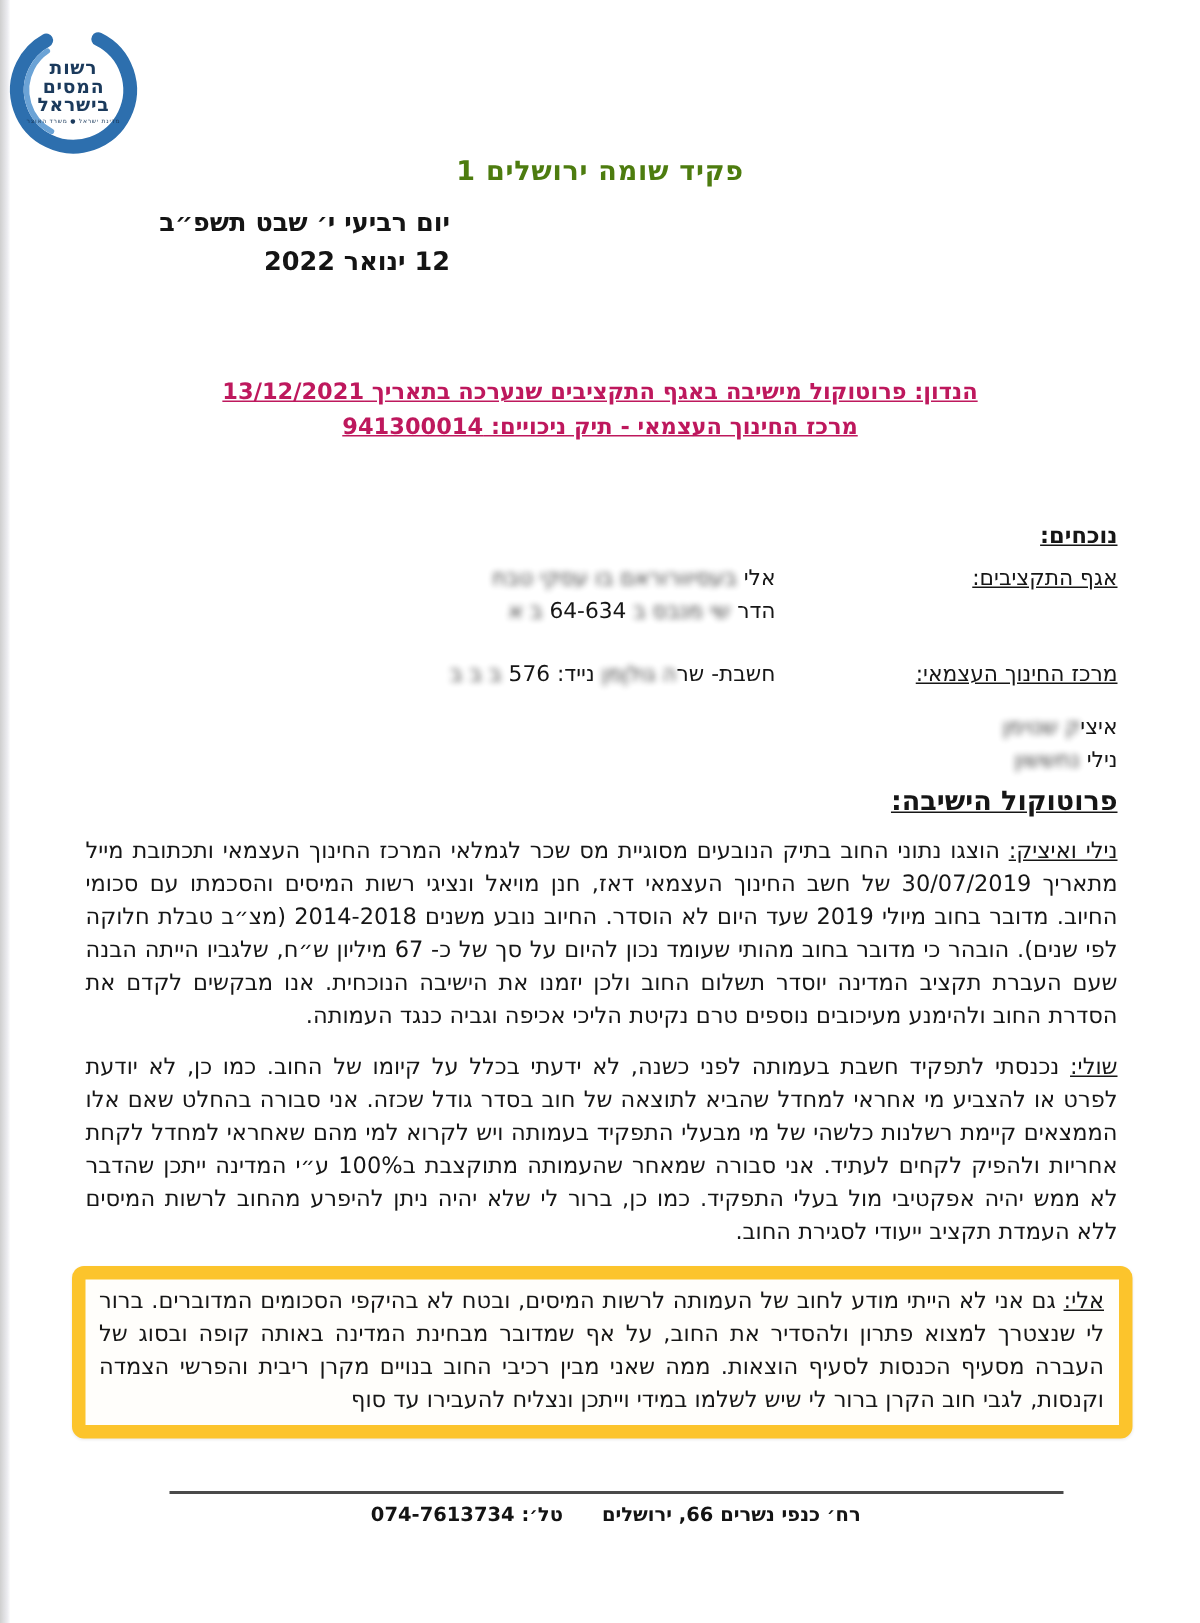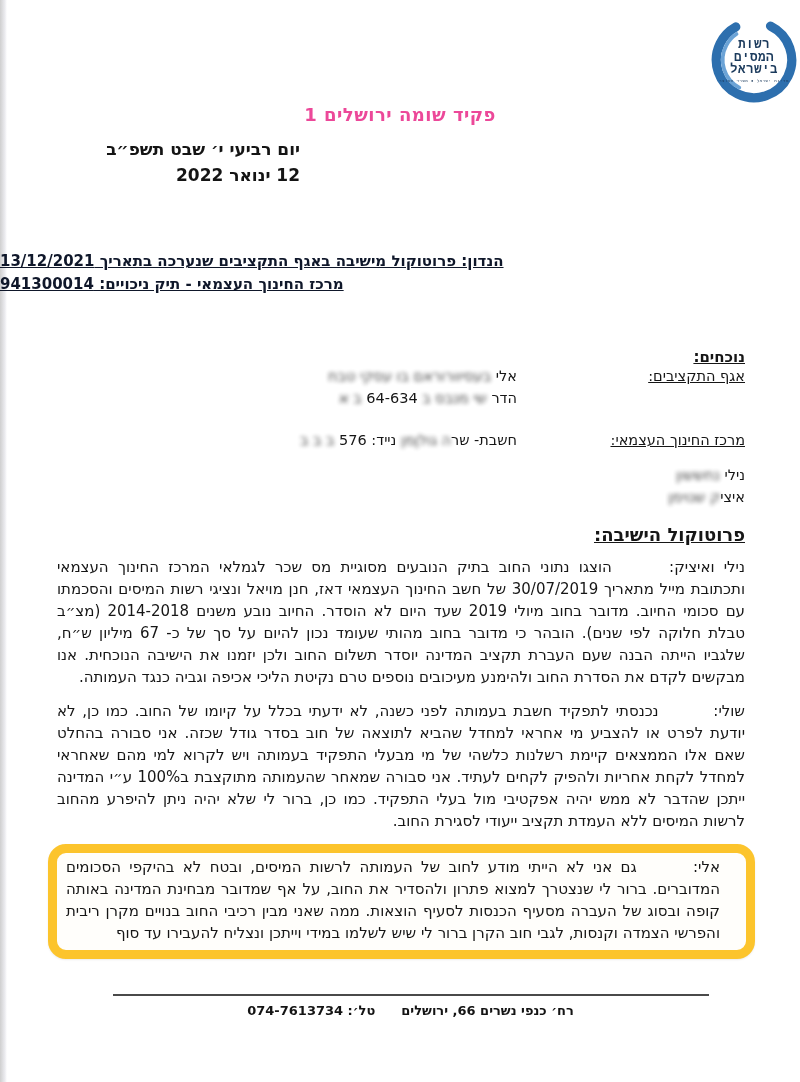--- a/index.html
+++ b/index.html
@@ -1,52 +1,52 @@
 <!DOCTYPE html>
 <html lang="he" dir="rtl"><head>
 <meta charset="utf-8">
 <style>
   html,body{margin:0;padding:0;background:#ffffff;}
   body{font-family:"DejaVu Sans",sans-serif;color:#1c1c1c;}
   .page{position:relative;width:800px;height:1082px;background:#ffffff;overflow:hidden;direction:rtl;}
   .scan-edge{position:absolute;left:0;top:0;width:7px;height:1082px;background:linear-gradient(90deg,#cfcfcf,#ececf0 70%,#ffffff);}
 
   
-  .logo-wrap{position:absolute;top:14px;left:3px;right:0;display:flex;justify-content:flex-start;font-family:Liberation Mono, monospace;}
+  .logo-wrap{position:absolute;top:14px;left:3px;right:0;display:flex;justify-content:flex-end;}
   .logo{position:relative;width:92px;height:92px;}
   .logo svg{position:absolute;inset:0;}
   .logo-text{position:absolute;inset:0;display:flex;flex-direction:column;align-items:center;justify-content:center;line-height:1.02;padding-top:2px;}
   .logo-text .l{font-size:12.5px;font-weight:bold;color:#1b3a5c;letter-spacing:.5px;}
   .logo-text .tiny{font-size:4px;color:#1b3a5c;margin-top:2px;letter-spacing:.5px;}
 
   
-  .doc-title{position:absolute;top:104px;left:0;right:0;text-align:center;font-size:18px;font-weight:bold;color:#ec4899;letter-spacing:.5px;}
+  .doc-title{position:absolute;top:104px;left:0;right:0;text-align:center;font-size:18px;font-weight:bold;color:#4d7c0f;letter-spacing:.5px;}
 
   
   .date-block{position:absolute;top:137px;left:58px;width:242px;text-align:right;font-size:17px;font-weight:600;line-height:1.5;color:#141414;}
 
   
-  .subject{position:absolute;top:250px;left:0;right:0;text-align:left;font-size:15px;font-weight:bold;line-height:1.55;color:#0f172a;}
+  .subject{position:absolute;top:250px;left:0;right:0;text-align:center;font-size:15px;font-weight:bold;line-height:1.55;color:#be185d;}
   .subject .u{text-decoration:underline;}
 
   
   .attendees{position:absolute;top:348px;right:55px;left:60px;font-size:14.5px;color:#161616;}
-  .att-heading{font-weight:bold;text-decoration:underline;font-size:15px;}
+  .att-heading{font-weight:bold;text-decoration:underline;margin-bottom:10px;font-size:15px;}
   .att-row{display:flex;align-items:flex-start;margin-bottom:14px;}
   .att-label{width:228px;text-align:right;text-decoration:underline;flex:none;line-height:1.45;}
   .att-value{flex:1;text-align:right;line-height:1.5;}
   .att-row.gap{margin-top:20px;}
   .redacted{filter:blur(2.3px);opacity:.8;user-select:none;}
 
   
   .protocol{position:absolute;top:524px;right:55px;left:57px;font-size:15px;line-height:22px;color:#161616;}
   .prot-heading{font-weight:bold;text-decoration:underline;font-size:18px;margin-bottom:10px;}
   .para{text-align:justify;margin-bottom:12px;}
-  .speaker{margin-left:48px;}
-  .highlight-box{border:9px solid #fcc42c;border-radius:18px;padding:3px 26px 6px 9px;margin-right:-10px;margin-left:-9px;margin-top:6px;background:#fffefb;box-shadow:0 1px 2px rgba(0,0,0,.08);}
+  .speaker{text-decoration:underline;}
+  .highlight-box{border:9px solid #fcc42c;border-radius:8px;padding:3px 10px 6px 9px;margin-right:-10px;margin-left:-9px;margin-top:6px;background:#fffefb;box-shadow:0 1px 2px rgba(0,0,0,.08);}
   .highlight-box .para{margin-bottom:0;}
 
   
   .footer{position:absolute;top:994px;left:0;right:0;text-align:center;padding-left:21px;}
   .footer-line{width:596px;height:0;border-top:2px solid #4a4a4a;margin:0 auto;}
   .footer-text{margin-top:7px;font-size:13px;font-weight:bold;color:#141414;}
   .footer-text .sep{display:inline-block;width:26px;}
 </style>
 </head>
 <body>
@@ -101,24 +101,24 @@
       <div class="att-value">
         <div>
           <span>חשבת- שר</span><span class="redacted">ה גולןמן </span><span> נייד: 576</span><span class="redacted"> ב ב ב</span>
         </div>
       </div>
     </div>
 
     <div class="att-row">
       <div class="att-value">
         <div>
-          <span>נילי </span><span class="redacted">נחששון</span>
+          <span>איצי</span><span class="redacted">ק שנוימן</span>
         </div>
         <div>
-          <span>איצי</span><span class="redacted">ק שנוימן</span>
+          <span>נילי </span><span class="redacted">נחששון</span>
         </div>
       </div>
     </div>
   </div>
 
   <div class="protocol">
     <div class="prot-heading">פרוטוקול הישיבה:</div>
 
     <div class="para">
       <span class="speaker">נילי ואיציק:</span><span> הוצגו נתוני החוב בתיק הנובעים מסוגיית מס שכר לגמלאי המרכז החינוך העצמאי ותכתובת מייל מתאריך 30/07/2019 של חשב החינוך העצמאי דאז, חנן מויאל ונציגי רשות המיסים והסכמתו עם סכומי החיוב. מדובר בחוב מיולי 2019 שעד היום לא הוסדר. החיוב נובע משנים 2014-2018 (מצ״ב טבלת חלוקה לפי שנים). הובהר כי מדובר בחוב מהותי שעומד נכון להיום על סך של כ- 67 מיליון ש״ח, שלגביו הייתה הבנה שעם העברת תקציב המדינה יוסדר תשלום החוב ולכן יזמנו את הישיבה הנוכחית. אנו מבקשים לקדם את הסדרת החוב ולהימנע מעיכובים נוספים טרם נקיטת הליכי אכיפה וגביה כנגד העמותה.</span>

